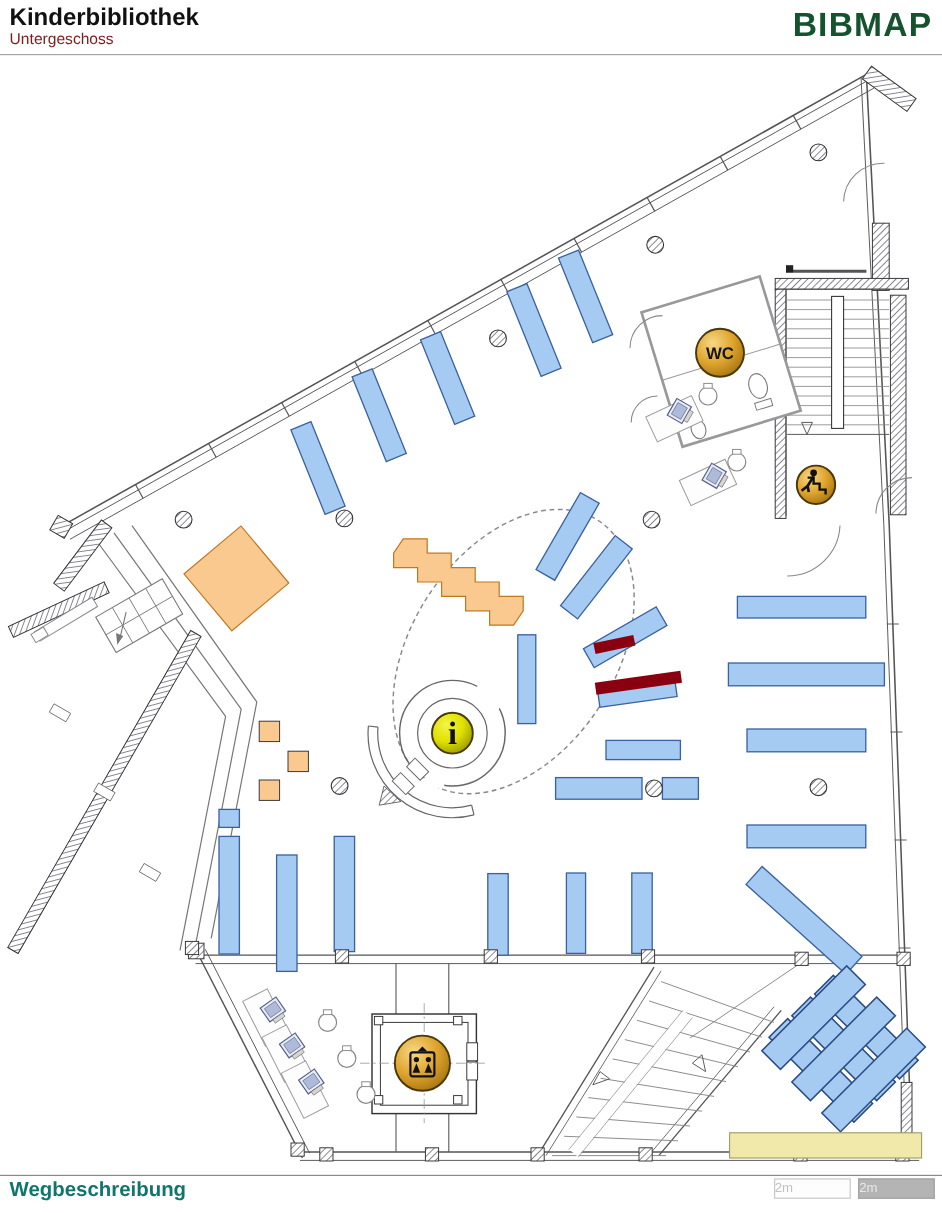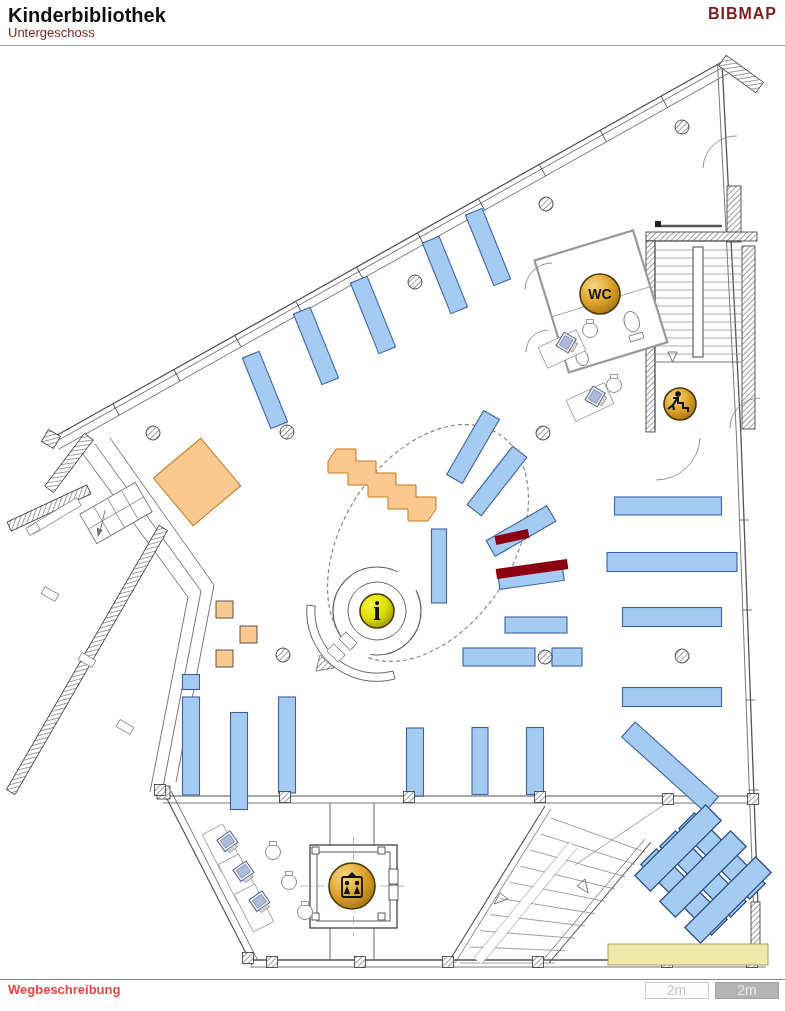--- a/index.html
+++ b/index.html
@@ -11,36 +11,36 @@
     position:absolute;top:0;left:0;right:0;height:45px;
     border-bottom:1px solid #a6a6a6;background:#fff;
   }
   .title{
     position:absolute;left:8px;top:4px;font-size:20px;font-weight:bold;color:#111;
   }
   .subtitle{
     position:absolute;left:8px;top:25px;font-size:13px;color:#7f1d1d;
   }
   .logo{
-    position:absolute;right:8px;top:5px;font-size:16px;font-weight:bold;
-    color:#7f1d1d;letter-spacing:1px;
+    position:absolute;right:8px;top:5px;font-size:28px;font-weight:bold;
+    color:#14532d;letter-spacing:1px;
   }
   .map-svg{position:absolute;top:46px;left:0;}
   .footer{
     position:absolute;top:979px;left:0;right:0;height:26px;
     border-top:1px solid #8a8a8a;background:#fff;
     display:flex;justify-content:space-between;align-items:flex-start;
   }
   .footer-label{
-    margin-left:8px;margin-top:2px;font-size:13px;font-weight:bold;color:#ef4444;
+    margin-left:8px;margin-top:2px;font-size:17px;font-weight:bold;color:#0f766e;
   }
   .scalebar{margin-right:6px;margin-top:2px;white-space:nowrap;}
   .scale-seg{
-    display:inline-block;width:62px;height:15px;font-size:14px;line-height:15px;
-    text-align:center;vertical-align:top;
+    display:inline-block;width:62px;height:15px;font-size:11px;line-height:15px;
+    text-align:left;vertical-align:top;
   }
   .scale-seg.light{background:#fdfdfd;border:1px solid #c9c9c9;color:#c2c2c2;}
   .scale-seg.dark{background:#b4b4b4;border:1px solid #a2a2a2;color:#e8e8e8;margin-left:2px;}
 </style>
 </head>
 <body>
 
 <div class="header">
   <div class="title">Kinderbibliothek</div>
   <div class="subtitle">Untergeschoss</div>

